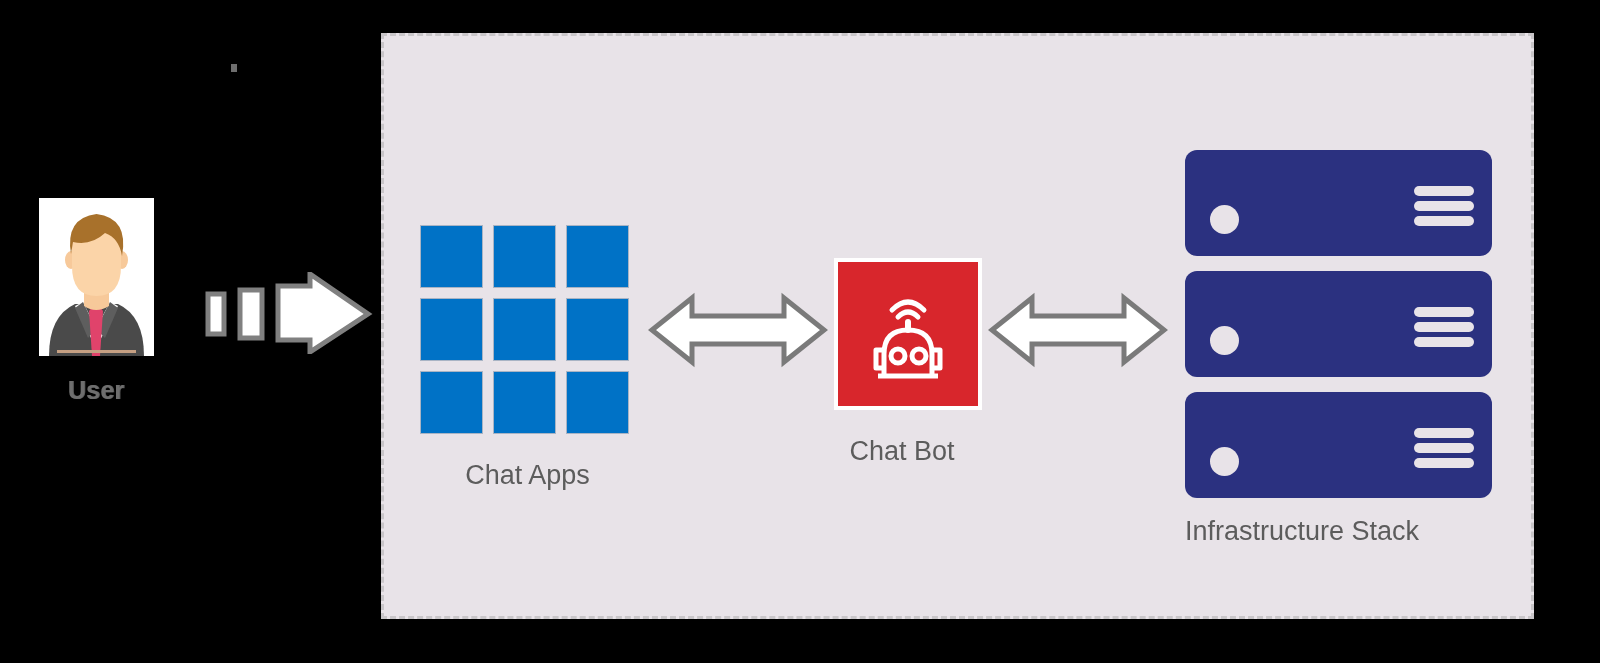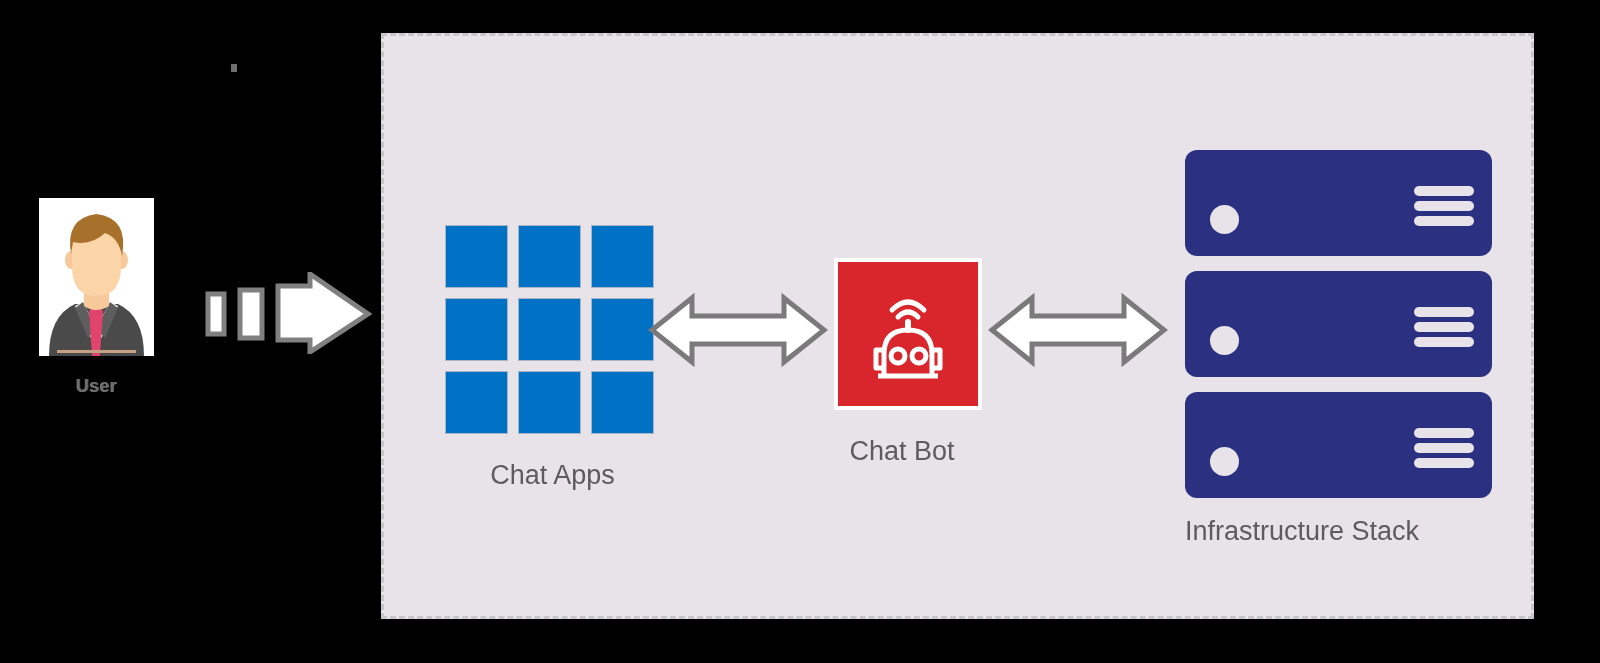--- a/index.html
+++ b/index.html
@@ -44,32 +44,32 @@
     position: relative;
     width: 115px;
     height: 158px;
     margin: 0 auto;
     background: #FFFFFF;
     overflow: hidden;
   }
   #user-label {
     margin-top: 20px;
     text-align: center;
-    font-size: 18px;
+    font-size: 25px;
     font-weight: bold;
     color: #6E6E6E;
     text-shadow: 1px 0 0 #5a5a5a;
     letter-spacing: .2px;
   }
 
   
   #motion-arrow { left: 200px; top: 272px; width: 175px; height: 82px; }
 
   
-  #chat-apps-group { left: 445px; top: 225px; width: 215px; }
+  #chat-apps-group { left: 420px; top: 225px; width: 215px; }
   #chat-apps-grid {
     display: grid;
     grid-template-columns: repeat(3, 63px);
     grid-template-rows: repeat(3, 63px);
     gap: 10px;
     width: 209px;
   }
   .app-tile {
     background: #0072C6;
     border: 1px solid #A9B4C4;

